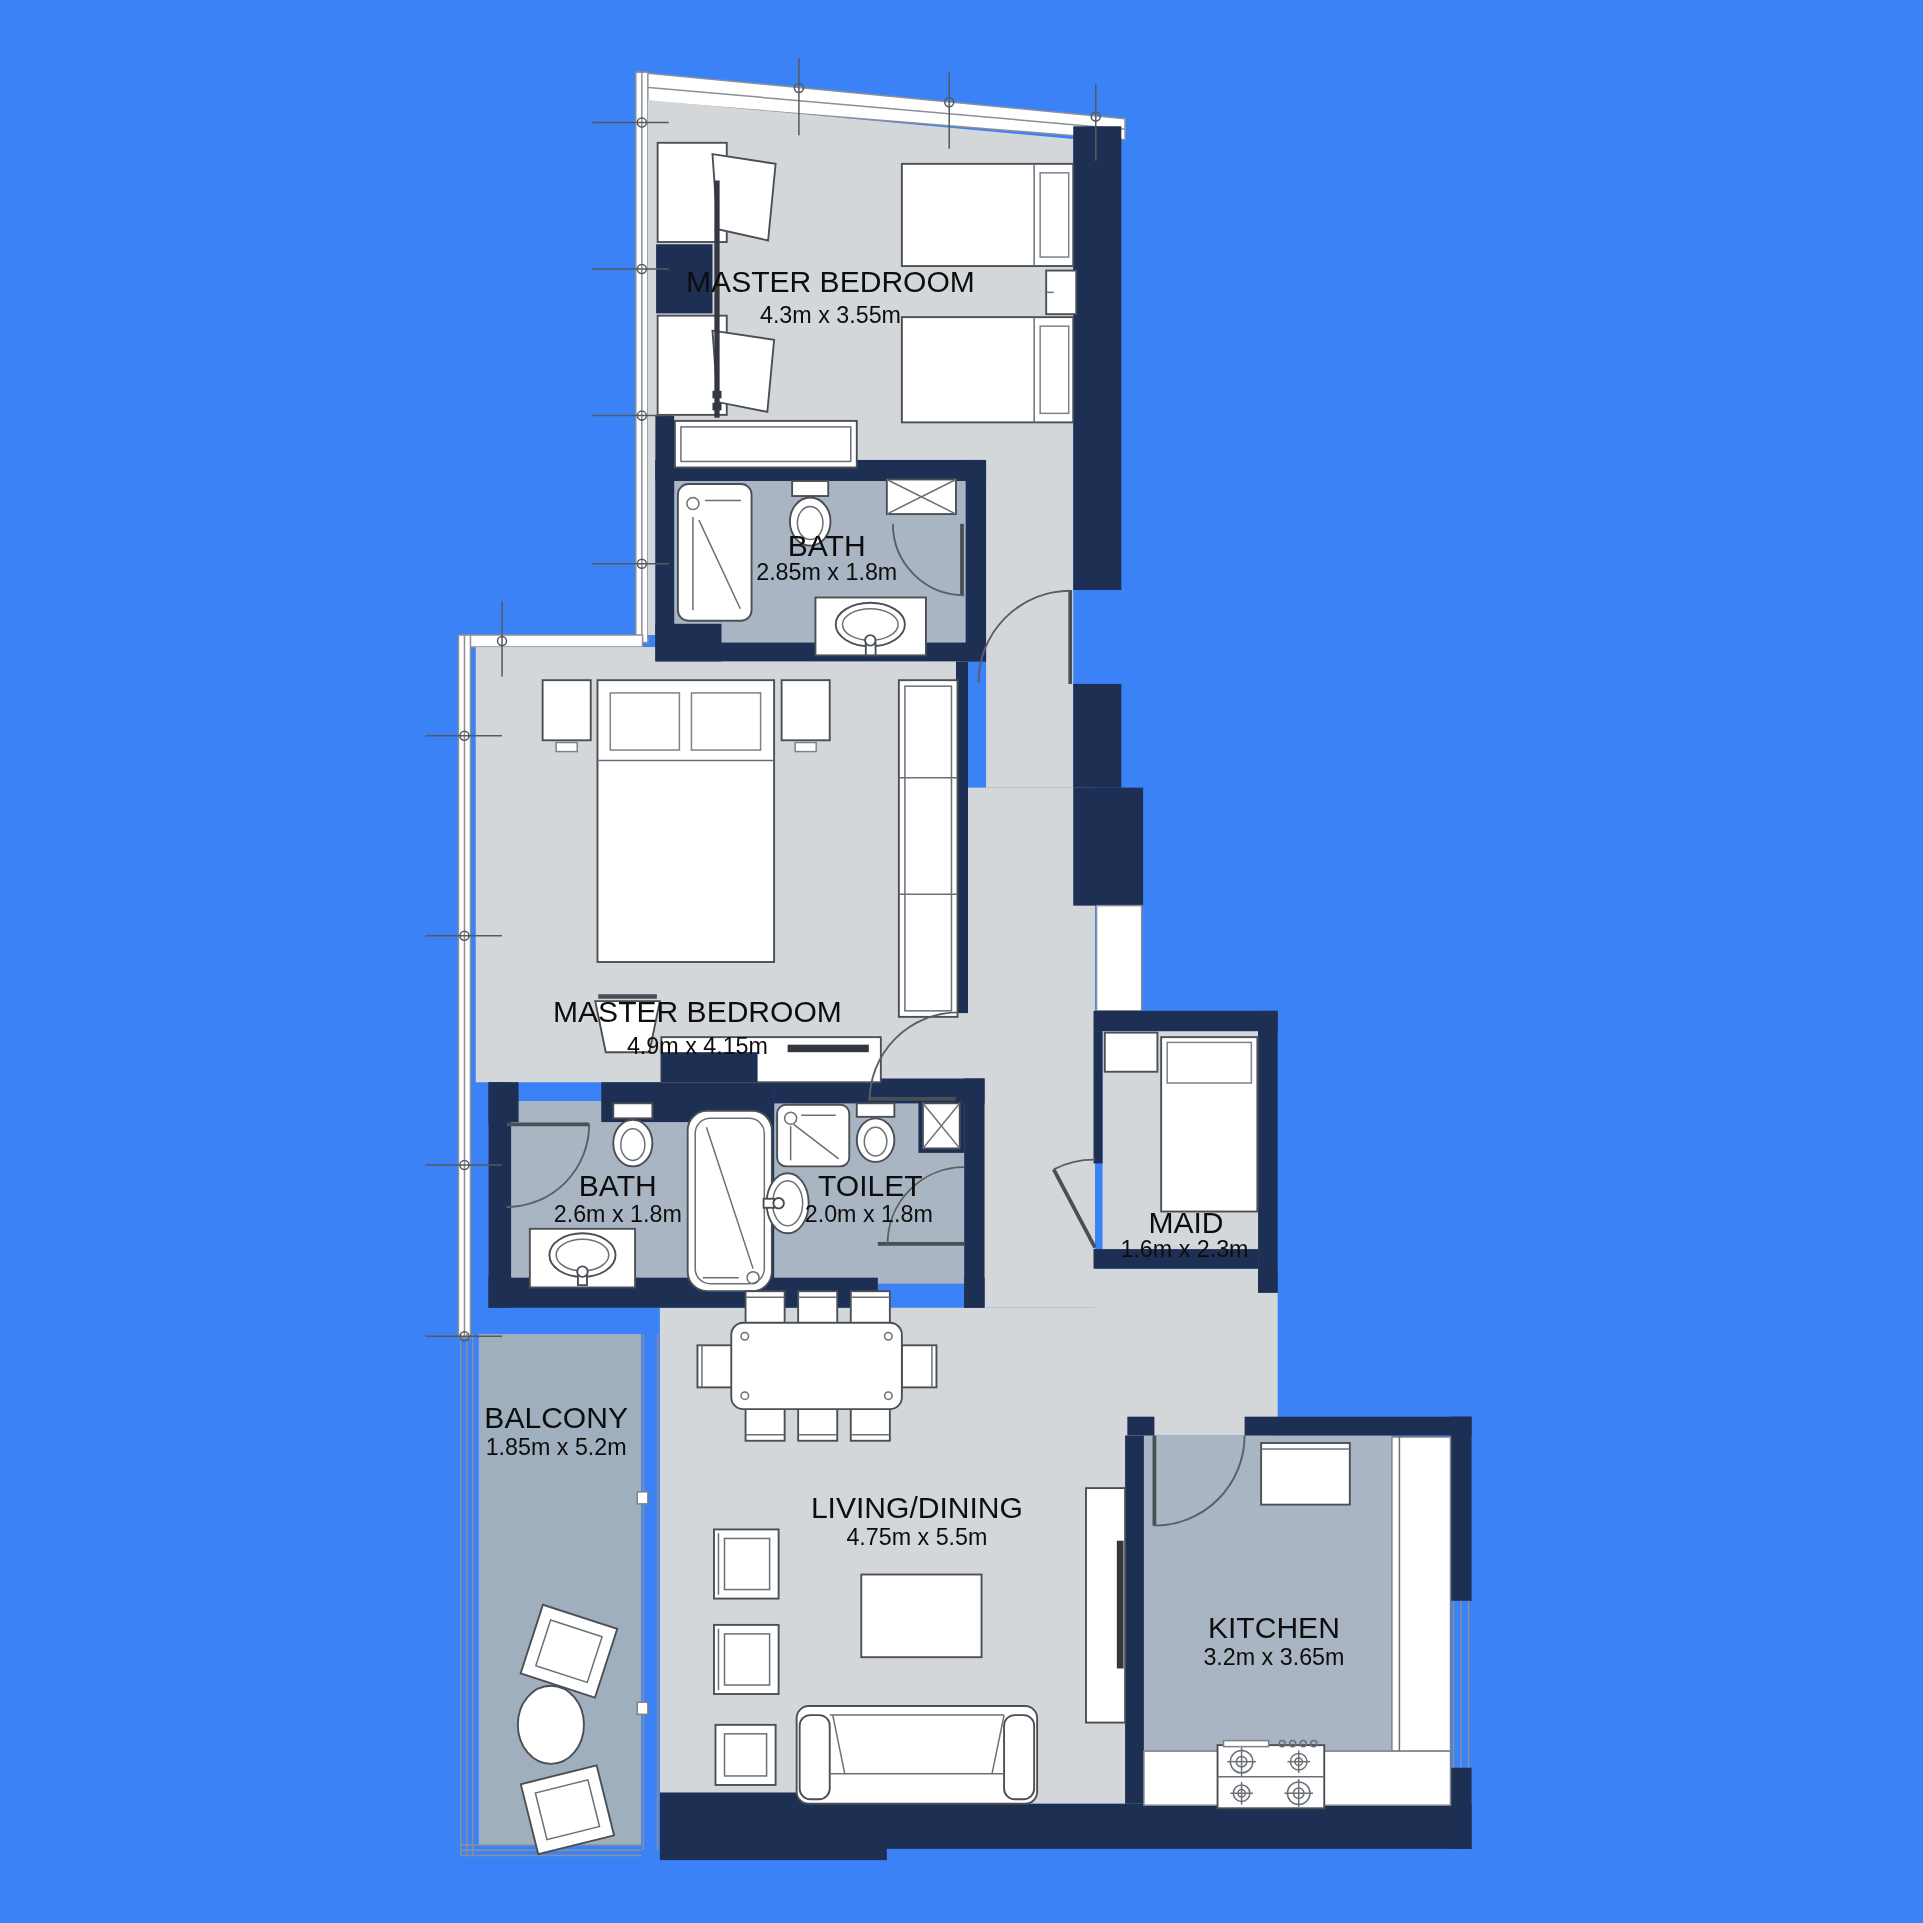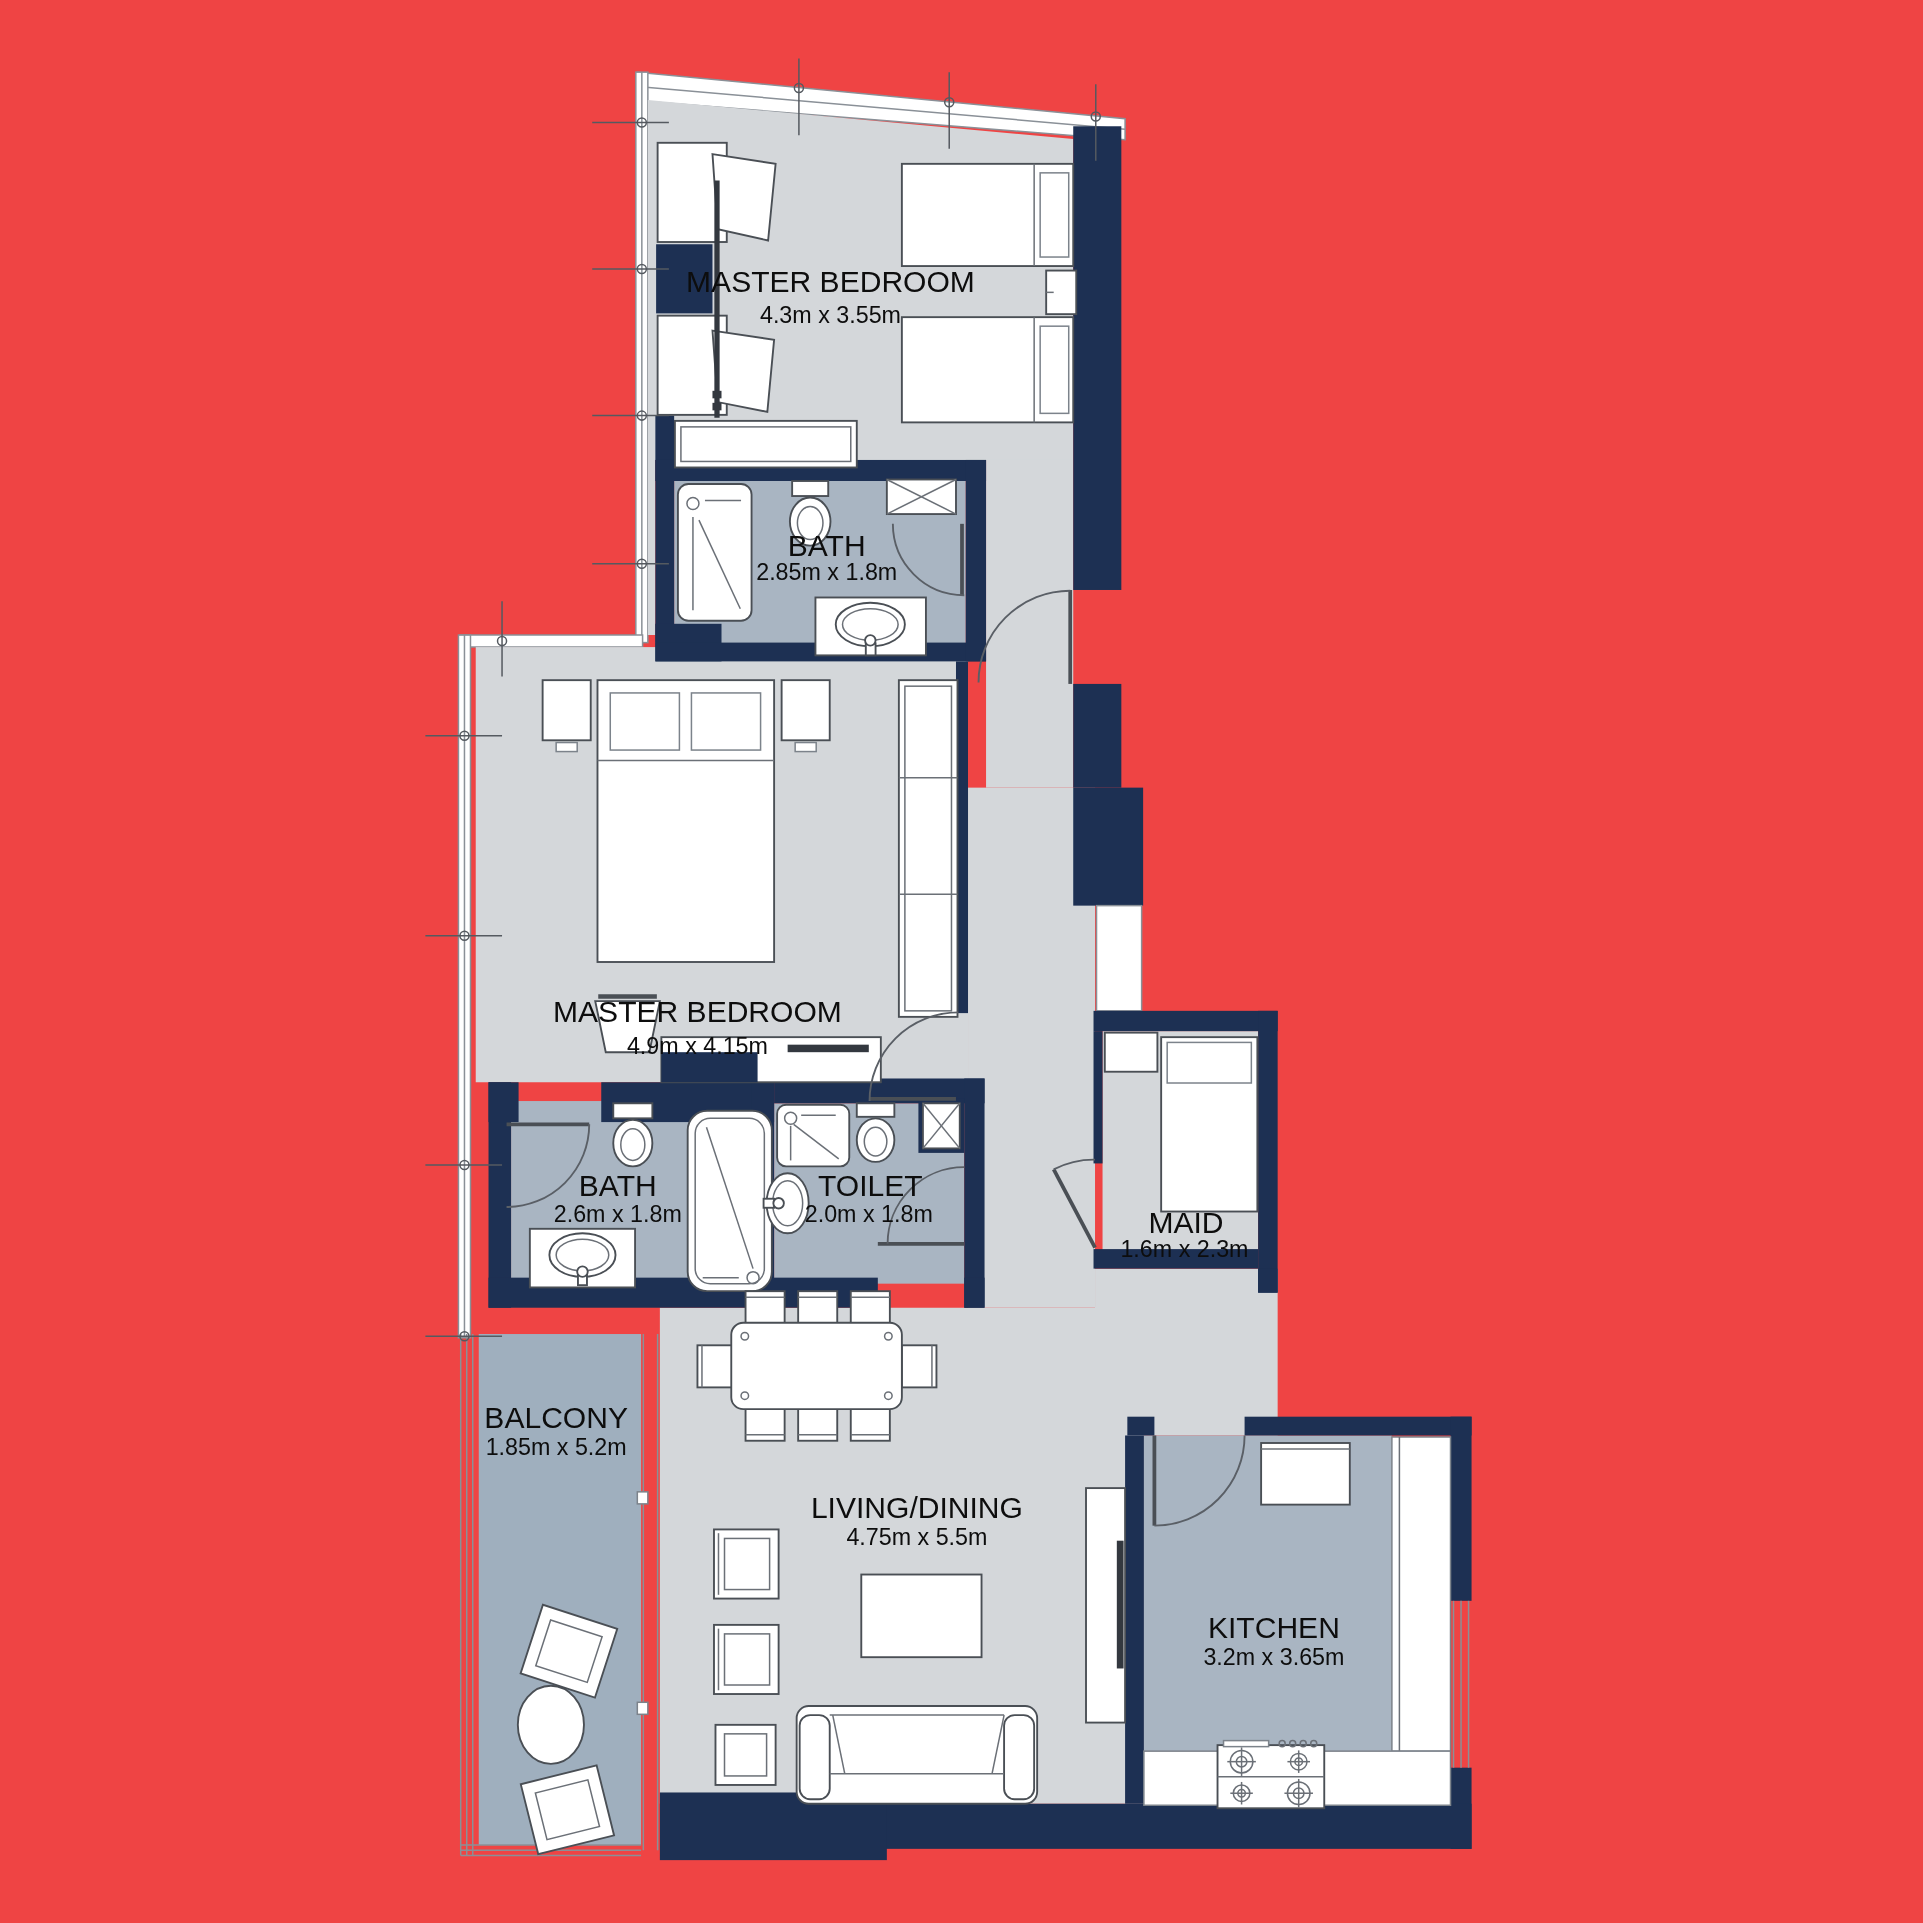--- a/index.html
+++ b/index.html
@@ -1,16 +1,16 @@
 <!DOCTYPE html>
 <html style="font-size:12px"><head>
 <meta charset="utf-8">
 <style>
   html,body{margin:0;padding:0;background:#ffffff;}
-  #stage{position:relative;width:1924px;height:1924px;background:#ef4444;overflow:hidden;}
+  #stage{position:relative;width:1924px;height:1924px;background:#3b82f6;overflow:hidden;}
   svg{position:absolute;left:0;top:0;}
   .wall{fill:#1d3053;stroke:none;}
   .floor{fill:#d4d7da;}
   .wet{fill:#a9b5c2;}
   .balc{fill:#9fafbe;}
   .furn{fill:#ffffff;stroke:#4a4f55;stroke-width:2.5;}
   .furnthin{fill:#ffffff;stroke:#7c838b;stroke-width:2;}
   .inner{fill:none;stroke:#6b7077;stroke-width:2;}
   .winband{fill:#ffffff;stroke:#8a9097;stroke-width:2;}
   .thinline{fill:none;stroke:#8a9097;stroke-width:2;}

